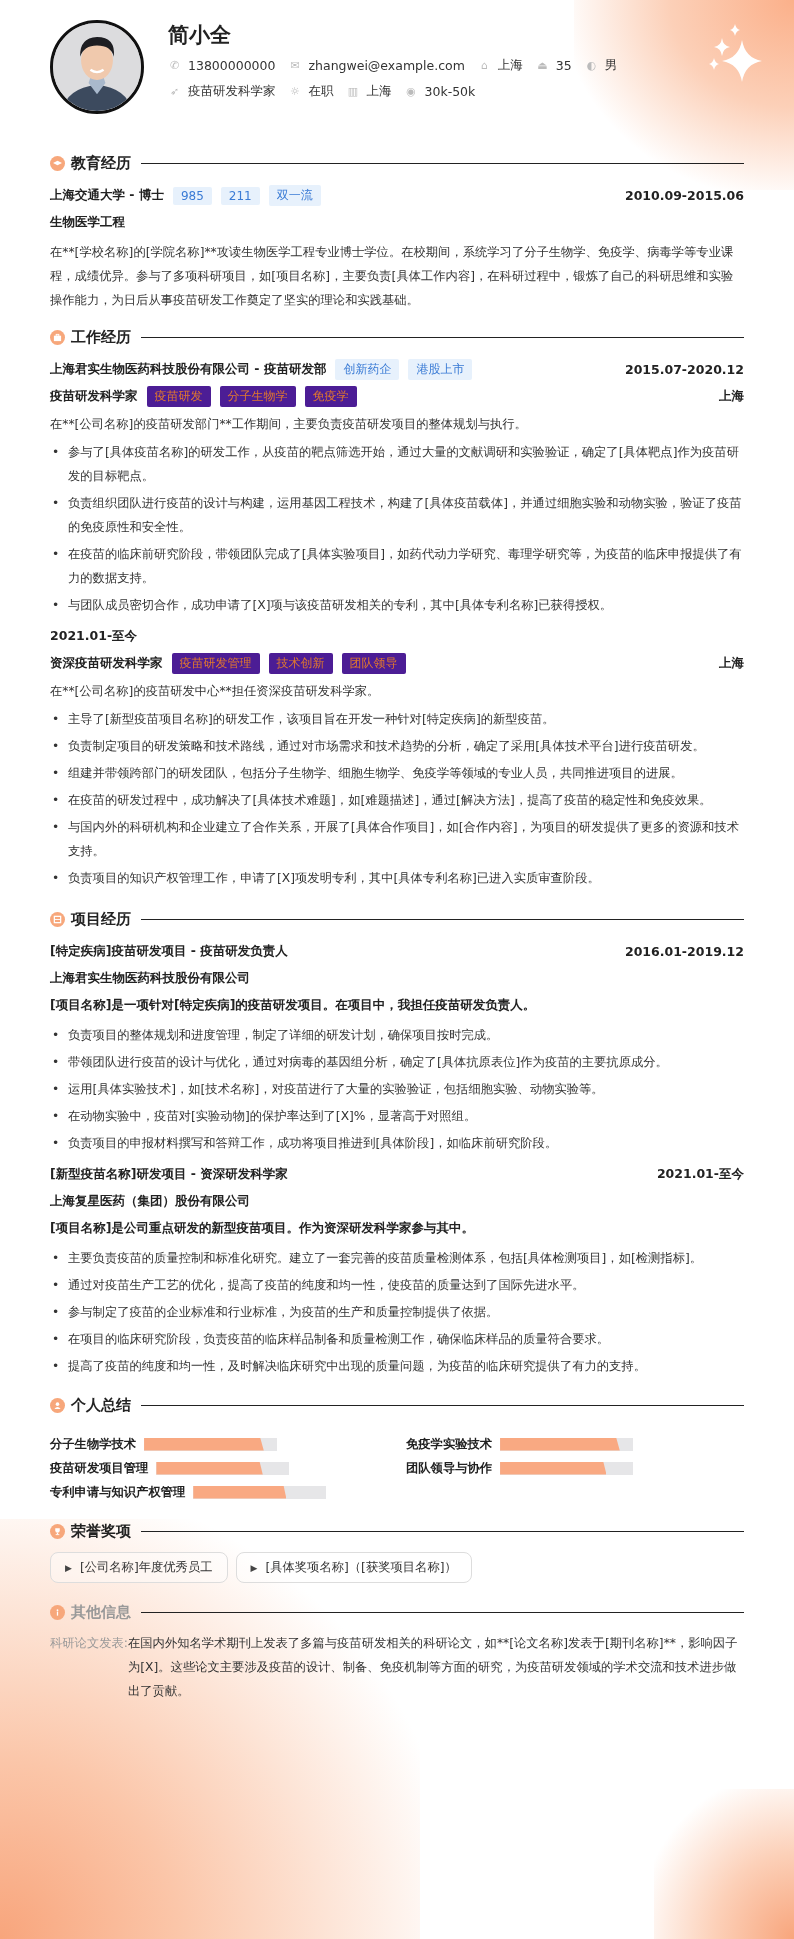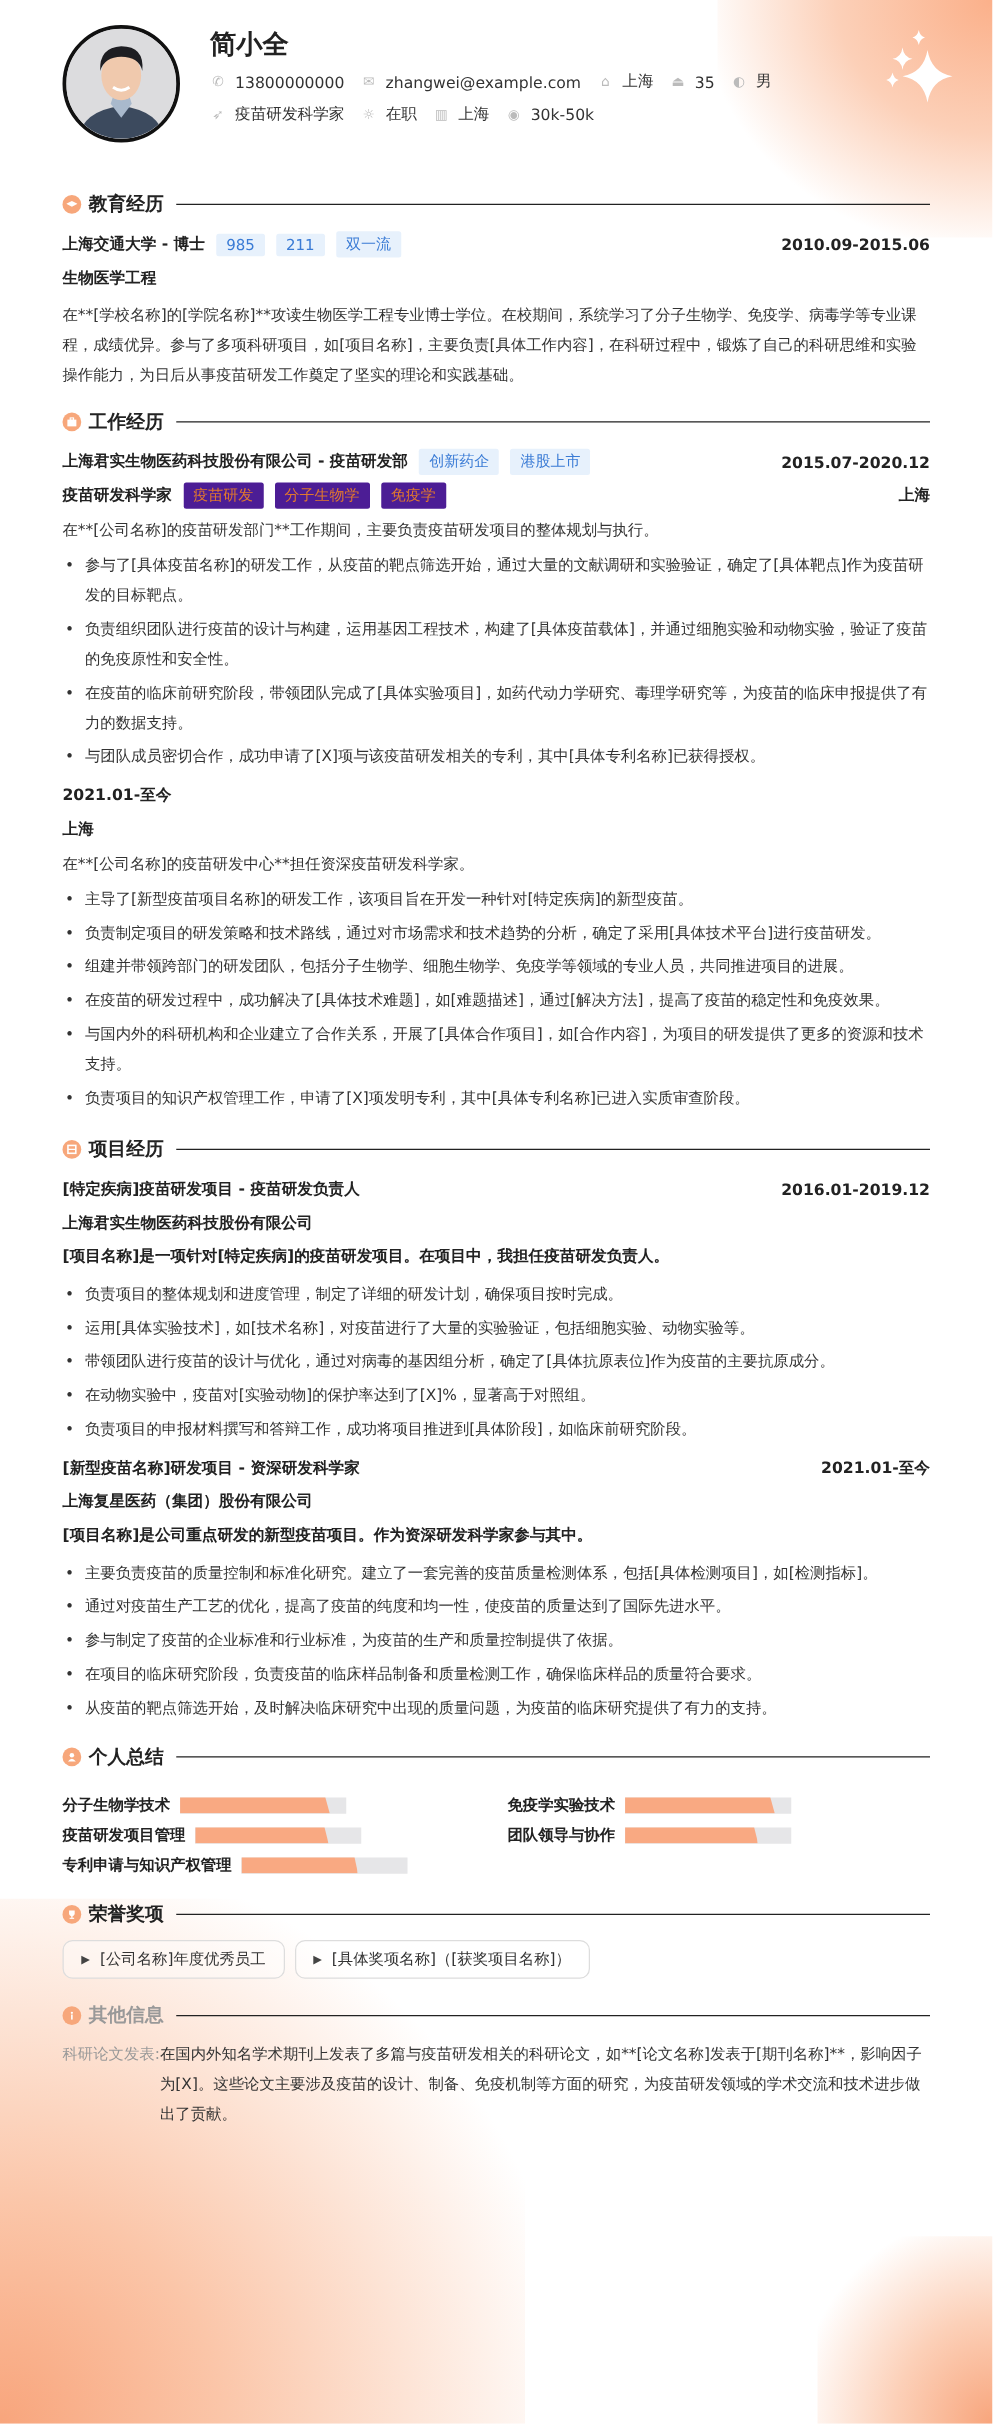--- a/index.html
+++ b/index.html
@@ -213,20 +213,26 @@
         <li>在疫苗的临床前研究阶段，带领团队完成了[具体实验项目]，如药代动力学研究、毒理学研究等，为疫苗的临床申报提供了有力的数据支持。</li>
         <li>与团队成员密切合作，成功申请了[X]项与该疫苗研发相关的专利，其中[具体专利名称]已获得授权。</li>
       </ul>
     </div>
 
     <div style="margin-top:6px;">
       <div class="row">
         <span class="bold">2021.01-至今</span>
       </div>
       <div class="row">
+        <div class="row-left">
+          <span class="bold">资深疫苗研发科学家</span>
+          <span class="tag-orange">疫苗研发管理</span>
+          <span class="tag-orange">技术创新</span>
+          <span class="tag-orange">团队领导</span>
+        </div>
         <span class="bold">上海</span>
       </div>
       <div class="text" style="margin-top:2px;">在**[公司名称]的疫苗研发中心**担任资深疫苗研发科学家。</div>
       <ul class="bullets" style="margin-top:4px;">
         <li>主导了[新型疫苗项目名称]的研发工作，该项目旨在开发一种针对[特定疾病]的新型疫苗。</li>
         <li>负责制定项目的研发策略和技术路线，通过对市场需求和技术趋势的分析，确定了采用[具体技术平台]进行疫苗研发。</li>
         <li>组建并带领跨部门的研发团队，包括分子生物学、细胞生物学、免疫学等领域的专业人员，共同推进项目的进展。</li>
         <li>在疫苗的研发过程中，成功解决了[具体技术难题]，如[难题描述]，通过[解决方法]，提高了疫苗的稳定性和免疫效果。</li>
         <li>与国内外的科研机构和企业建立了合作关系，开展了[具体合作项目]，如[合作内容]，为项目的研发提供了更多的资源和技术支持。</li>
         <li>负责项目的知识产权管理工作，申请了[X]项发明专利，其中[具体专利名称]已进入实质审查阶段。</li>
@@ -252,22 +258,22 @@
         <span class="bold">2016.01-2019.12</span>
       </div>
       <div class="row">
           <span class="bold">上海君实生物医药科技股份有限公司</span>
         </div>
       <div class="row">
           <span class="bold">[项目名称]是一项针对[特定疾病]的疫苗研发项目。在项目中，我担任疫苗研发负责人。</span>
         </div>
       <ul class="bullets" style="margin-top:4px;">
         <li>负责项目的整体规划和进度管理，制定了详细的研发计划，确保项目按时完成。</li>
+        <li>带领团队进行疫苗的设计与优化，通过对病毒的基因组分析，确定了[具体抗原表位]作为疫苗的主要抗原成分。</li>
         <li>运用[具体实验技术]，如[技术名称]，对疫苗进行了大量的实验验证，包括细胞实验、动物实验等。</li>
-        <li>带领团队进行疫苗的设计与优化，通过对病毒的基因组分析，确定了[具体抗原表位]作为疫苗的主要抗原成分。</li>
         <li>在动物实验中，疫苗对[实验动物]的保护率达到了[X]%，显著高于对照组。</li>
         <li>负责项目的申报材料撰写和答辩工作，成功将项目推进到[具体阶段]，如临床前研究阶段。</li>
       </ul>
     </div>
 
     <div style="margin-top:6px;">
       <div class="row">
         <span class="bold">[新型疫苗名称]研发项目 - 资深研发科学家</span>
         <span class="bold">2021.01-至今</span>
       </div>
@@ -275,21 +281,21 @@
           <span class="bold">上海复星医药（集团）股份有限公司</span>
         </div>
       <div class="row">
           <span class="bold">[项目名称]是公司重点研发的新型疫苗项目。作为资深研发科学家参与其中。</span>
         </div>
       <ul class="bullets" style="margin-top:4px;">
         <li>主要负责疫苗的质量控制和标准化研究。建立了一套完善的疫苗质量检测体系，包括[具体检测项目]，如[检测指标]。</li>
         <li>通过对疫苗生产工艺的优化，提高了疫苗的纯度和均一性，使疫苗的质量达到了国际先进水平。</li>
         <li>参与制定了疫苗的企业标准和行业标准，为疫苗的生产和质量控制提供了依据。</li>
         <li>在项目的临床研究阶段，负责疫苗的临床样品制备和质量检测工作，确保临床样品的质量符合要求。</li>
-        <li>从疫苗的靶点筛选开始，及时解决临床研究中出现的质量问题，为疫苗的临床研究提供了有力的支持。</li>
+        <li>提高了疫苗的纯度和均一性，及时解决临床研究中出现的质量问题，为疫苗的临床研究提供了有力的支持。</li>
       </ul>
     </div>
   </div>
 
   <div class="section" style="margin-top:14px;">
     <div class="sec-head">
       <span class="sec-icon">
           <svg viewBox="0 0 10 10">
             <circle cx="5" cy="3.5" r="2" fill="#fff"></circle>
             <path d="M1.5 9 Q5 4.5 8.5 9Z" fill="#fff"></path>

